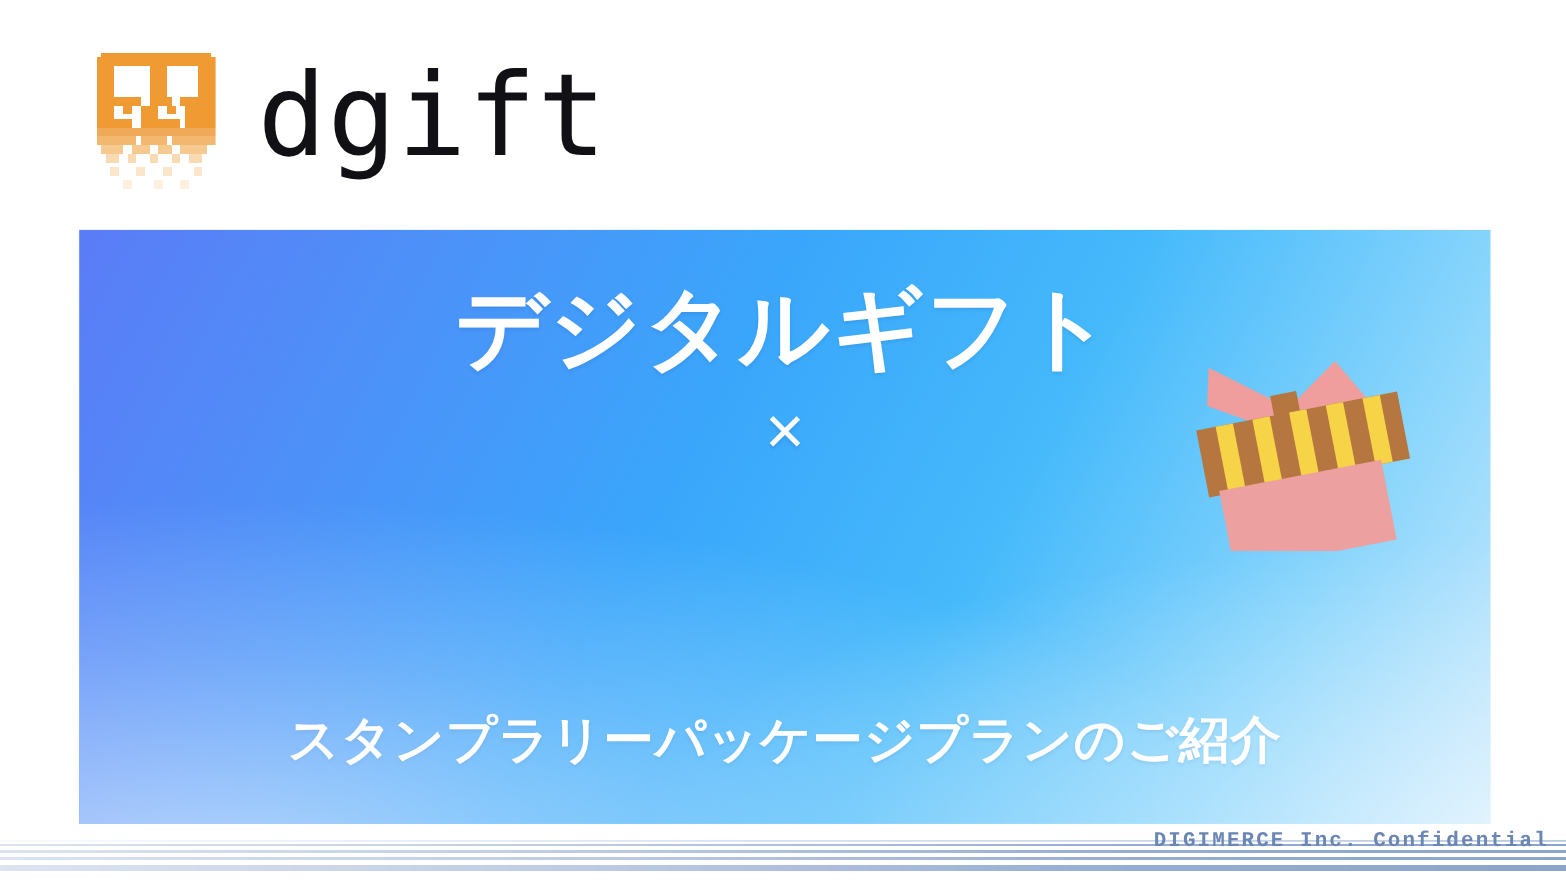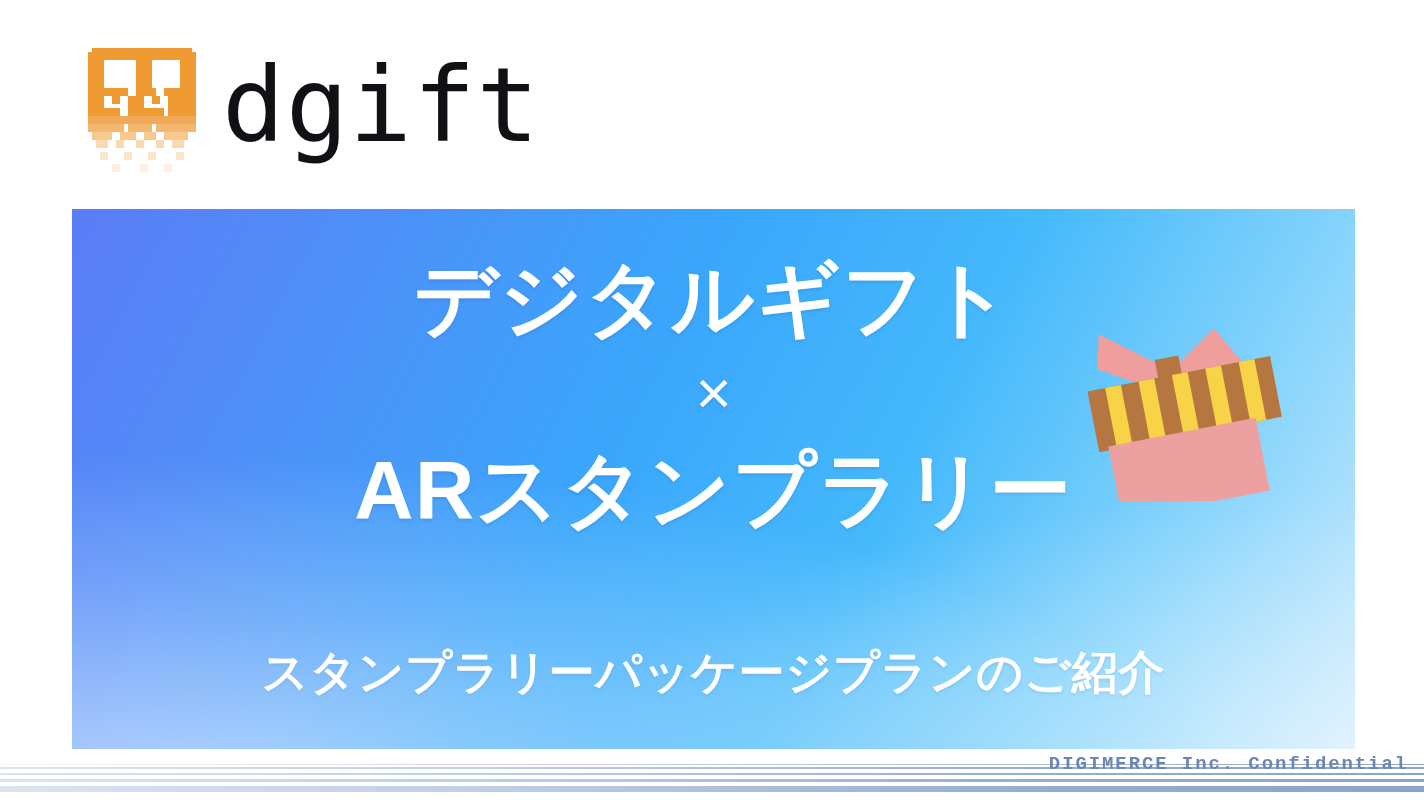--- a/index.html
+++ b/index.html
@@ -20,21 +20,21 @@
     overflow: hidden;
   }
 
   
   .logo-lockup {
     position: absolute;
     left: 88px;
     top: 48px;
     display: flex;
     align-items: center;
-    gap: 26px;
+    gap: 38px;
   }
   .logo-mark {
     width: 108px;
     height: 124px;
     display: block;
   }
   .logo-wordmark {
     font-family: "DejaVu Sans Mono", "Liberation Mono", monospace;
     font-size: 104px;
     line-height: 0.92;
@@ -276,21 +276,20 @@
 
           <rect x="22" y="130" width="150" height="74" fill="#eda0a0"></rect>
         </g>
       </svg>
     </span>
 
     <div class="hero-inner">
       <h1 class="hero-title">
         <span class="line-1">デジタルギフト</span>
         <span class="line-x">×</span>
-        <span class="line-2">ARスタンプラリー</span>
       </h1>
     </div>
 
     <p class="hero-subtitle">スタンプラリーパッケージプランのご紹介</p>
   </div>
 
   <div class="footer">
     <div class="footer-top-hairline"></div>
     <div class="footer-stripes"></div>
     <div class="footer-confidential">DIGIMERCE Inc. Confidential</div>

